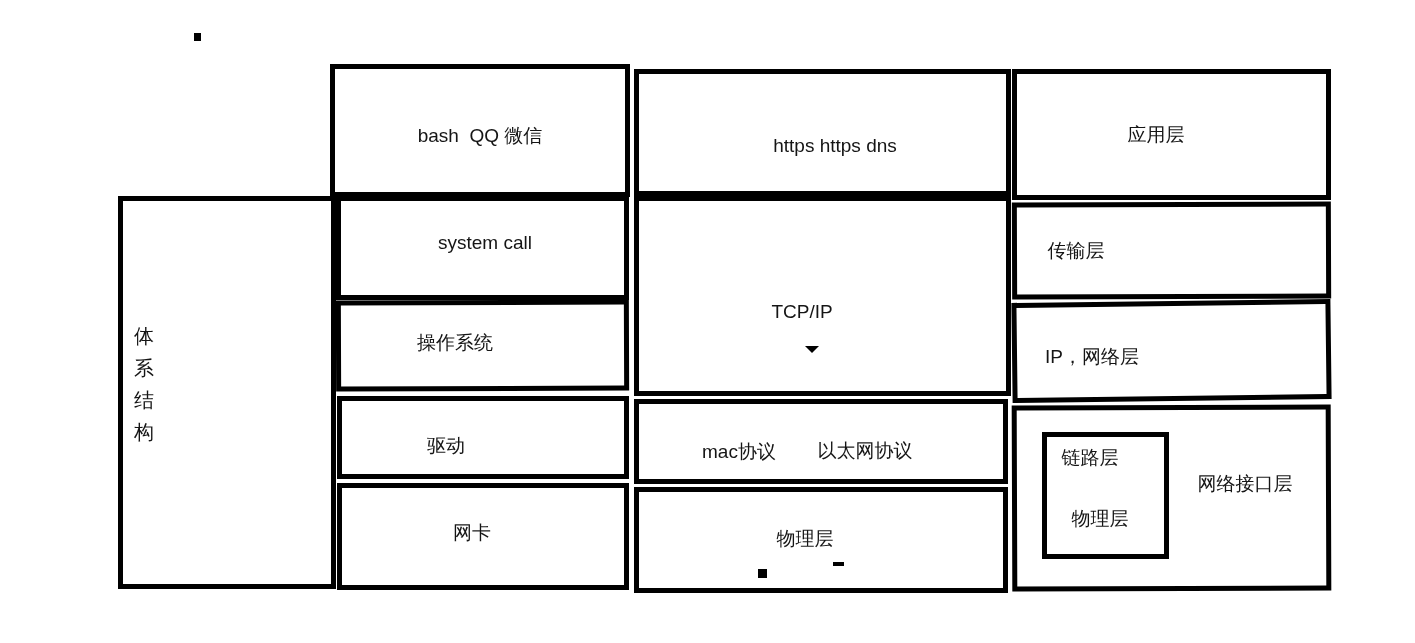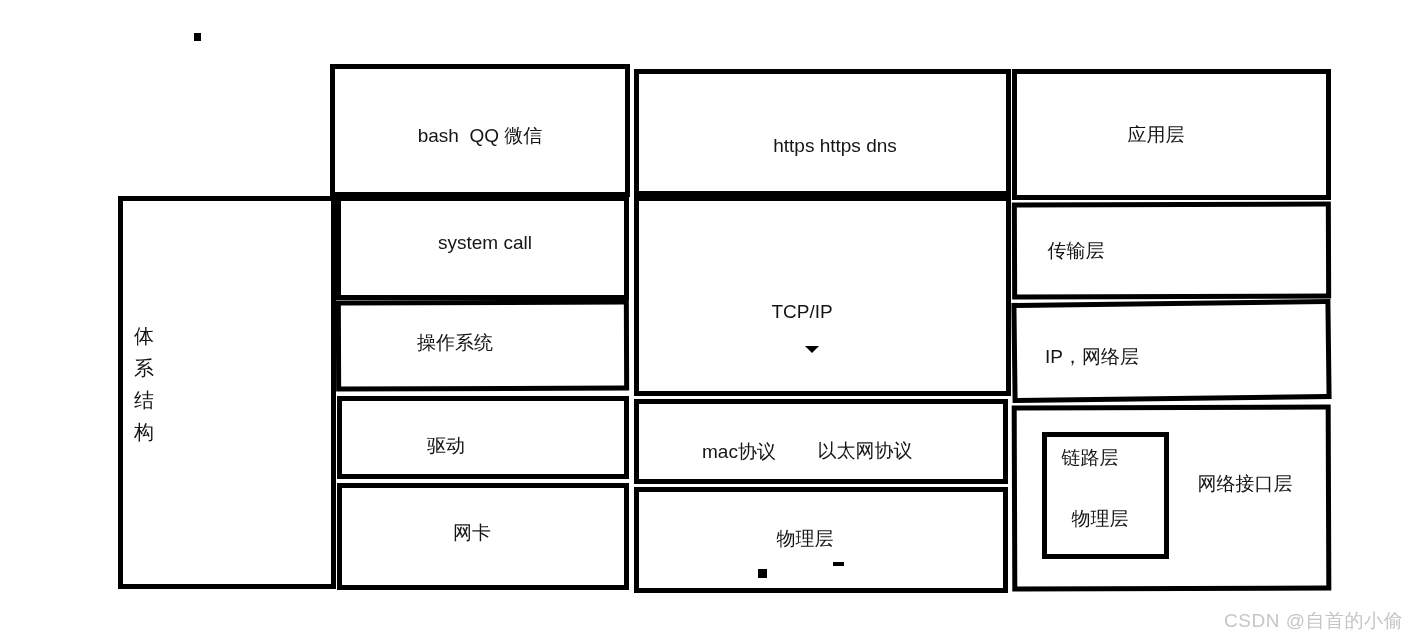--- a/index.html
+++ b/index.html
@@ -105,15 +105,14 @@
   <div class="lbl" style="left:1092px; top:357px;">IP，网络层</div>
   <div class="lbl" style="left:1245px; top:484px;">网络接口层</div>
   <div class="lbl" style="left:1090px; top:458px;">链路层</div>
   <div class="lbl" style="left:1100px; top:519px;">物理层</div>
 
   <div class="mark" style="left:194px; top:33px; width:7px; height:8px;"></div>
   <div class="tri-mark" style="left:805px; top:346px;"></div>
   <div class="mark" style="left:758px; top:569px; width:9px; height:9px;"></div>
   <div class="mark" style="left:833px; top:562px; width:11px; height:4px;"></div>
 
-  <div class="watermark">CSDN @自首的小偷</div>
 
 </div>
 
 </body></html>

